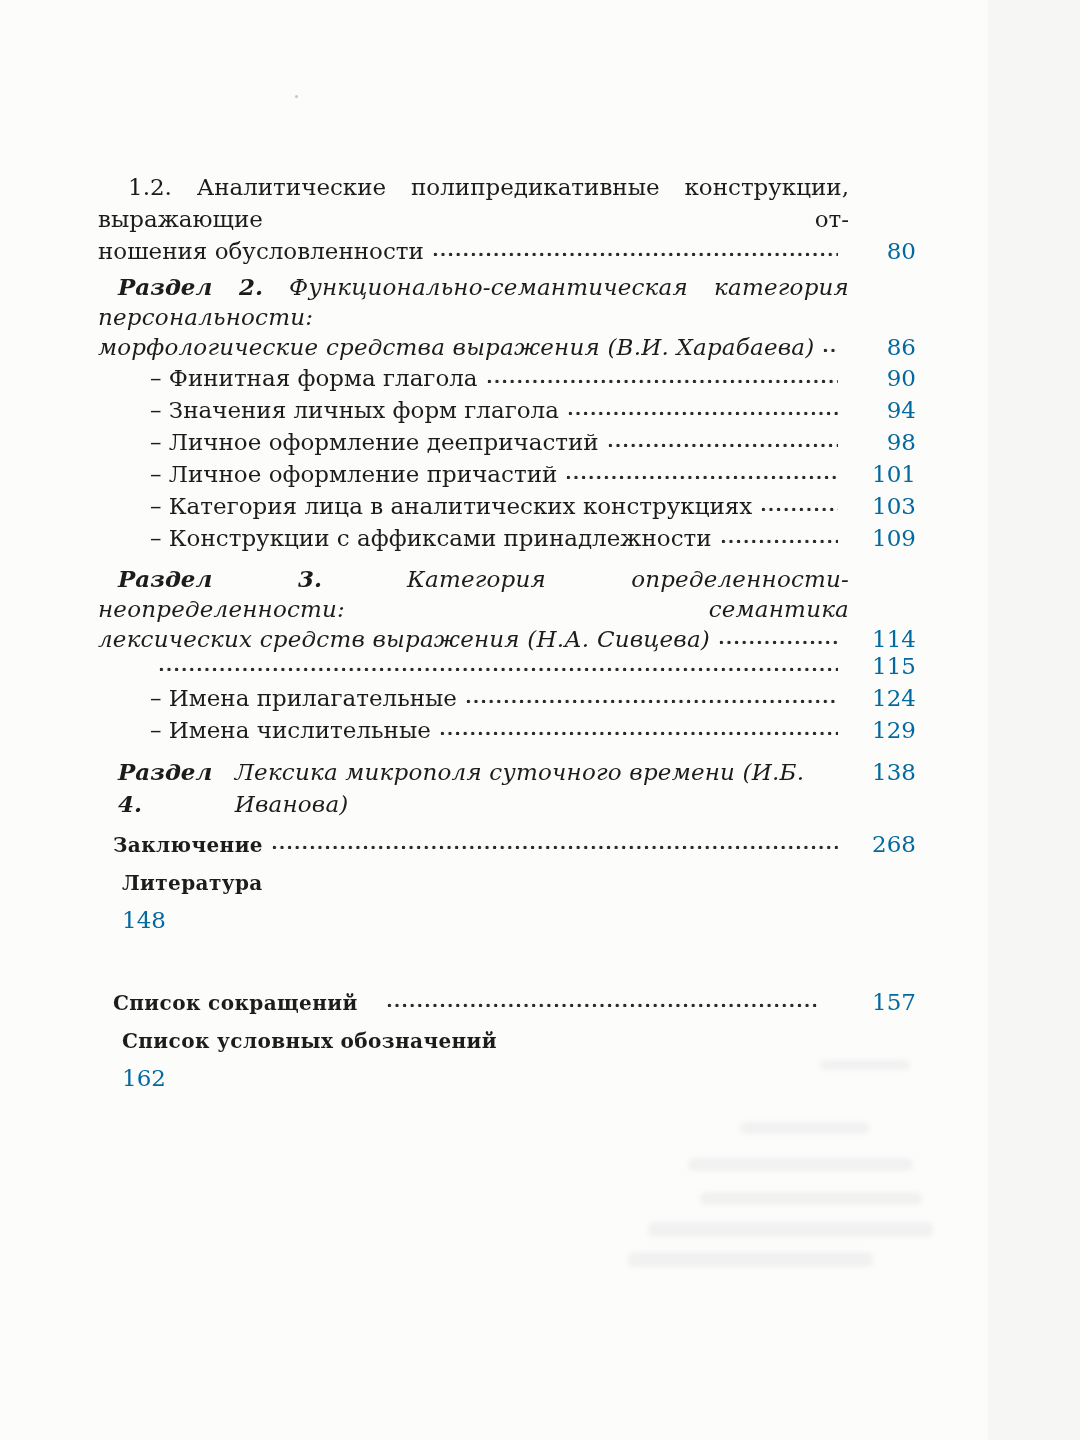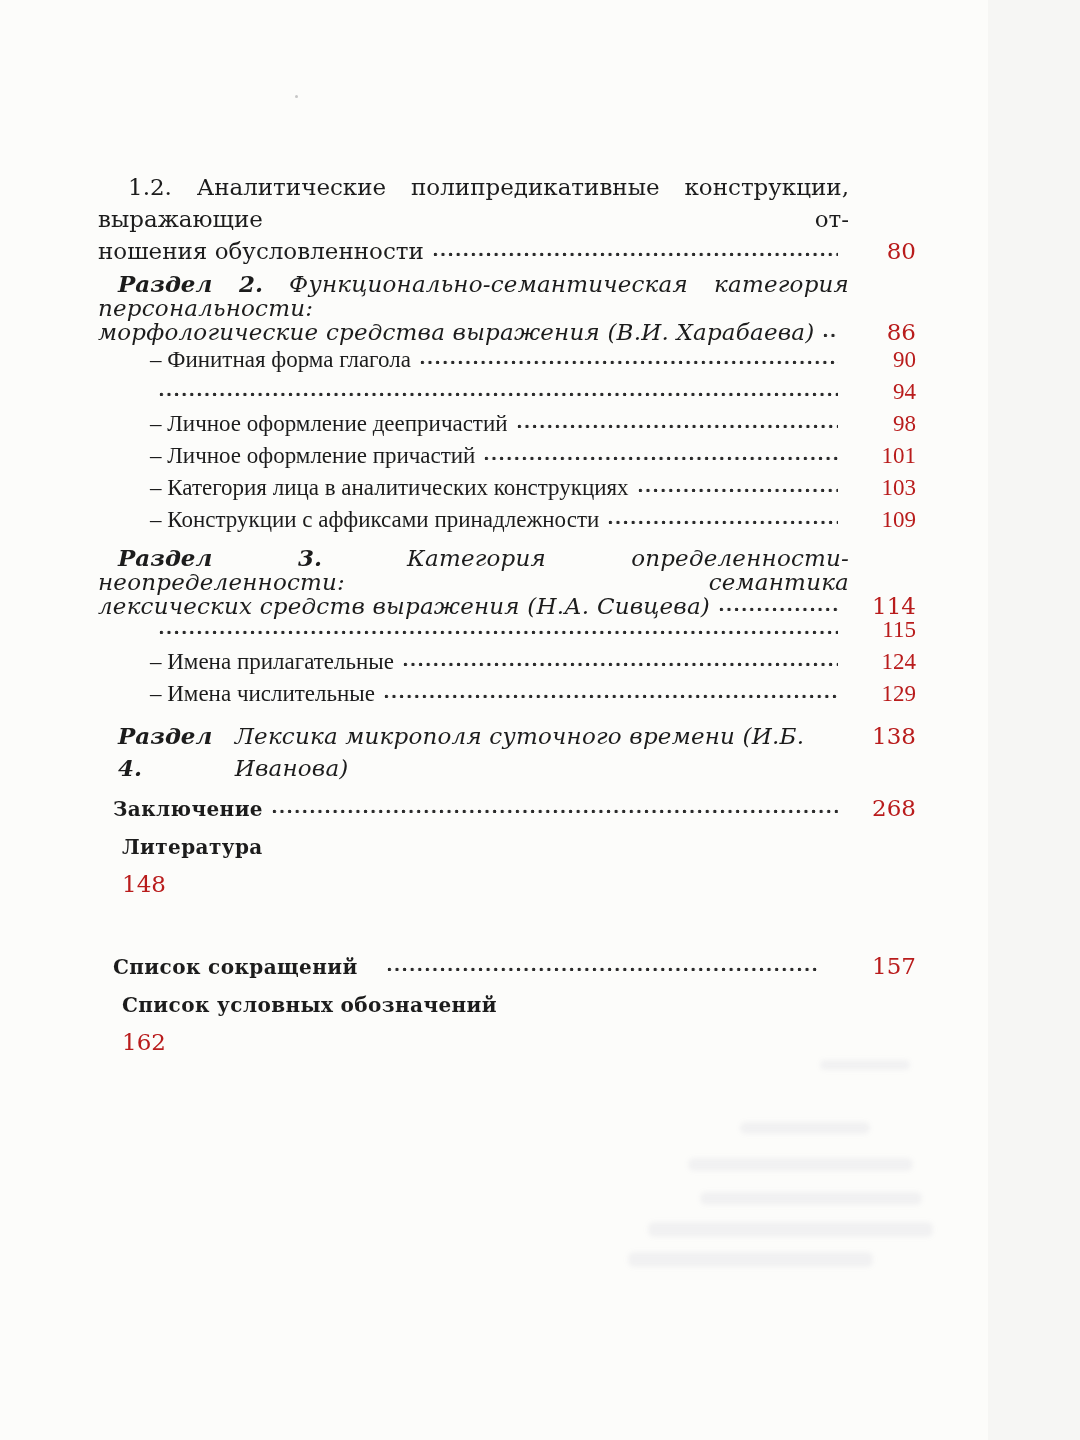--- a/index.html
+++ b/index.html
@@ -39,42 +39,42 @@
     left: 98px; right: 72px; top: 171px;
     font-size: 23px;
     line-height: 32px;
   }
   .just {
     text-align: justify;
     text-align-last: justify;
     margin-right: 67px; 
   }
   .e12-l1 { text-indent: 30px; }
-  .sec-line { line-height: 24px; }
+  .sec-line { line-height: 30px; }
   .sec-l1 { text-indent: 20px; }
   .bi { font-weight: 700; font-style: italic; }
   .it { font-style: italic; letter-spacing: 0.2px; }
   .row { display: flex; align-items: baseline; }
   .num {
     flex: 0 0 66px;
     text-align: right;
     font-style: normal; font-weight: 400;
-    color: #b91c1c;
+    color: #0369a1;
   }
   .leader {
     flex: 1 1 auto;
     height: 5px;
     margin: 0 12px 0 9px;
     transform: translateY(-2px);
     background-image: radial-gradient(circle at 2.4px 2.4px, #2a2a2a 1.45px, rgba(0,0,0,0) 2px);
     background-size: 7.6px 5px;
     background-repeat: repeat-x;
     background-position: left bottom;
   }
-  .item { padding-left: 52px; font-family: Liberation Serif, serif; }
+  .item { padding-left: 52px; }
   .m5  { margin-top: 5px; }
   .m6  { margin-top: 6px; flex-direction: column; }
   .m7  { margin-top: 16px; gap: 20px; }
   .m8  { margin-top: 8px; }
   .m10 { margin-top: 10px; }
   .mneg4 { margin-top: -4px; }
   .back-item { padding-left: 15px; }
   .back-item .lbl { font-weight: 700; font-size: 20px; letter-spacing: 0.4px; }
   .s4row { padding-left: 20px; }
   .s4row .it { margin-left: 8px; }
@@ -107,20 +107,21 @@
       </div>
     </div>
 
     <div>
       <div class="row item">
         <span class="lbl">– Финитная форма глагола</span>
         <span class="leader"></span>
         <span class="num">90</span>
       </div>
       <div class="row item">
+        <span class="lbl">– Значения личных форм глагола</span>
         <span class="leader"></span>
         <span class="num">94</span>
       </div>
       <div class="row item">
         <span class="lbl">– Личное оформление деепричастий</span>
         <span class="leader"></span>
         <span class="num">98</span>
       </div>
       <div class="row item">
         <span class="lbl">– Личное оформление причастий</span>

